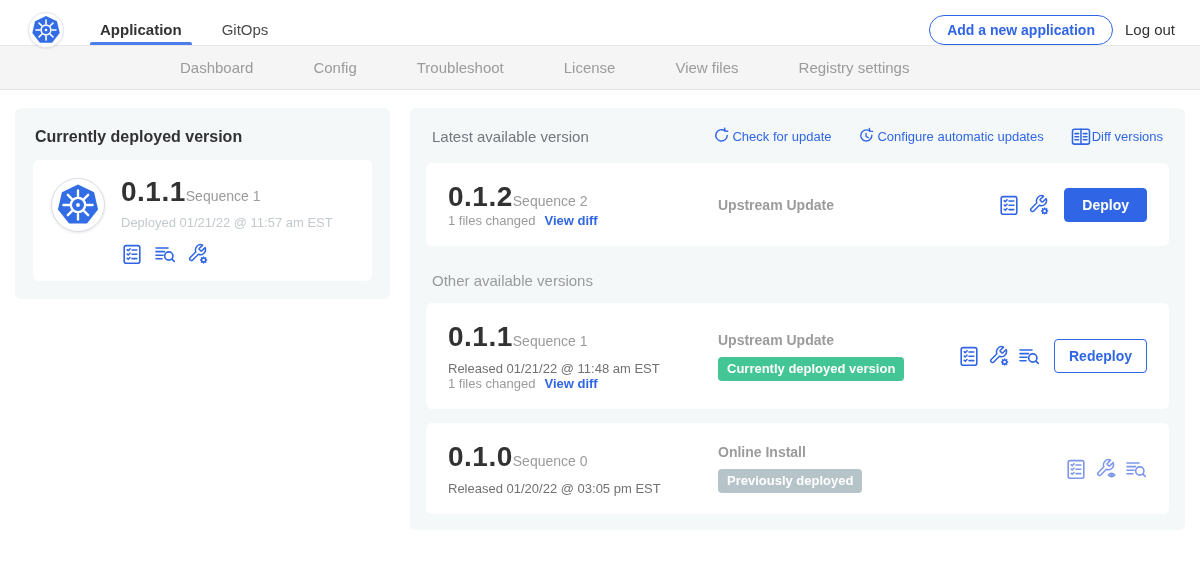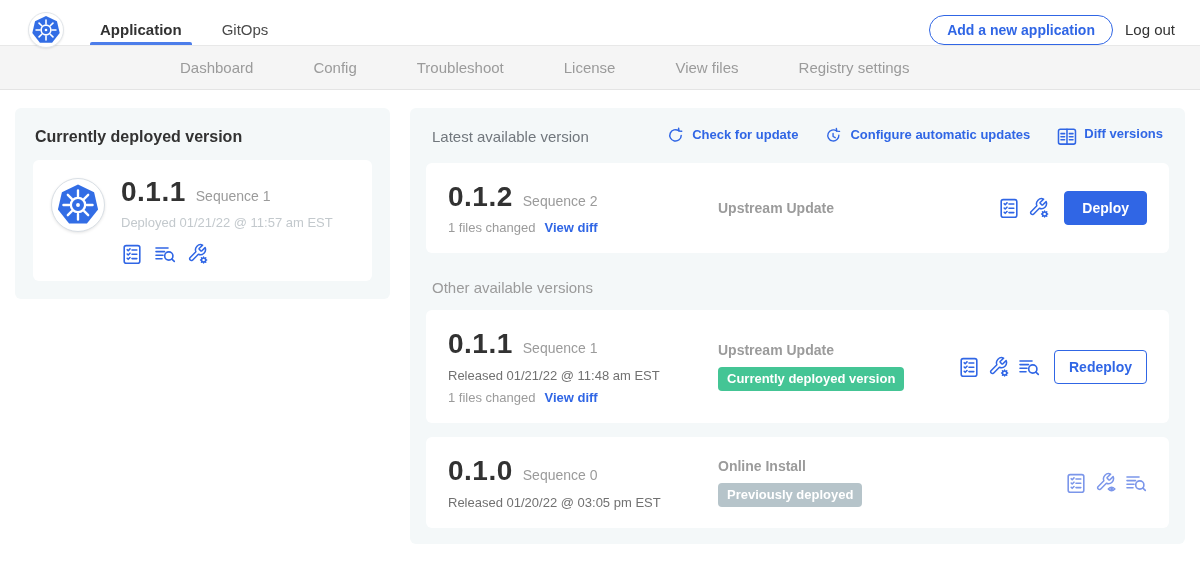--- a/index.html
+++ b/index.html
@@ -64,49 +64,49 @@
   .deployed-card { width:375px; background:var(--panel-bg); border-radius:6px; padding:16px 18px 18px; }
   .deployed-title { font-size:16px; font-weight:700; color:var(--dark); margin:4px 0 14px 2px; }
   .deployed-inner {
     background:#fff; border-radius:6px; padding:16px 18px; display:flex; gap:16px; align-items:flex-start;
   }
   .big-logo-circle {
     width:54px; height:54px; border-radius:50%; background:#fff; flex:0 0 54px;
     border:1px solid #d9dfe5; display:flex; align-items:center; justify-content:center;
     box-shadow:0 1px 3px rgba(0,0,0,.1); margin-top:2px;
   }
-  .version-line { display:flex; align-items:baseline; gap:10px; }
+  .version-line { display:flex; align-items:baseline; gap:0; }
   .version-num { font-size:28px; font-weight:700; color:var(--dark); letter-spacing:.5px; }
   .sequence-label { font-size:14px; color:var(--gray); }
   .deployed-date { font-size:13px; color:var(--light-date); margin-top:7px; font-weight:500; }
   .icon-row { display:flex; align-items:center; gap:11px; margin-top:13px; }
   .icon-btn { color:var(--blue); cursor:pointer; display:inline-flex; }
   .icon-btn.light { color:var(--icon-light); }
   .icon-btn svg { display:block; }
 
   
   .versions-panel { flex:1; background:var(--panel-bg); border-radius:6px; padding:14px 16px 16px; }
   .panel-header { display:flex; align-items:center; justify-content:space-between; padding:4px 6px 2px; }
   .panel-title { font-size:15px; font-weight:500; color:#71777d; }
   .panel-actions { display:flex; align-items:center; gap:26px; }
   .action-link {
-    display:flex; gap:7px; color:var(--blue);
-    font-size:13px; font-weight:700; cursor:pointer;
+    display:flex; align-items:center; gap:1px; color:var(--blue);
+    font-size:13px; font-weight:400; cursor:pointer;
   }
   .action-link svg { display:block; }
 
   .section-label { font-size:15px; color:var(--gray); margin:26px 0 0 6px; font-weight:500; }
 
   .version-row {
     background:#fff; border-radius:6px; margin-top:14px; padding:18px 20px 18px 22px;
     display:flex; align-items:center;
   }
   .row-left { width:250px; flex:0 0 250px; }
   .released { font-size:13px; color:var(--mid-gray); font-weight:500; margin-top:8px; }
-  .files-line { font-size:13px; color:var(--gray); margin-top:7px; display:flex; gap:9px; }
+  .files-line { font-size:13px; color:var(--gray); display:flex; gap:9px; }
   .view-diff { color:var(--blue); font-weight:700; cursor:pointer; }
   .row-mid { flex:1; padding-left:20px; }
   .source-label { font-size:14px; font-weight:600; color:var(--gray); }
   .badge {
     display:inline-block; margin-top:9px; padding:4px 9px 5px; border-radius:4px;
     font-size:13px; font-weight:700; color:#fff;
   }
   .badge.green { background:var(--badge-green); }
   .badge.gray { background:var(--badge-gray); }
   .row-right { display:flex; align-items:center; gap:8px; padding-right:2px; }

